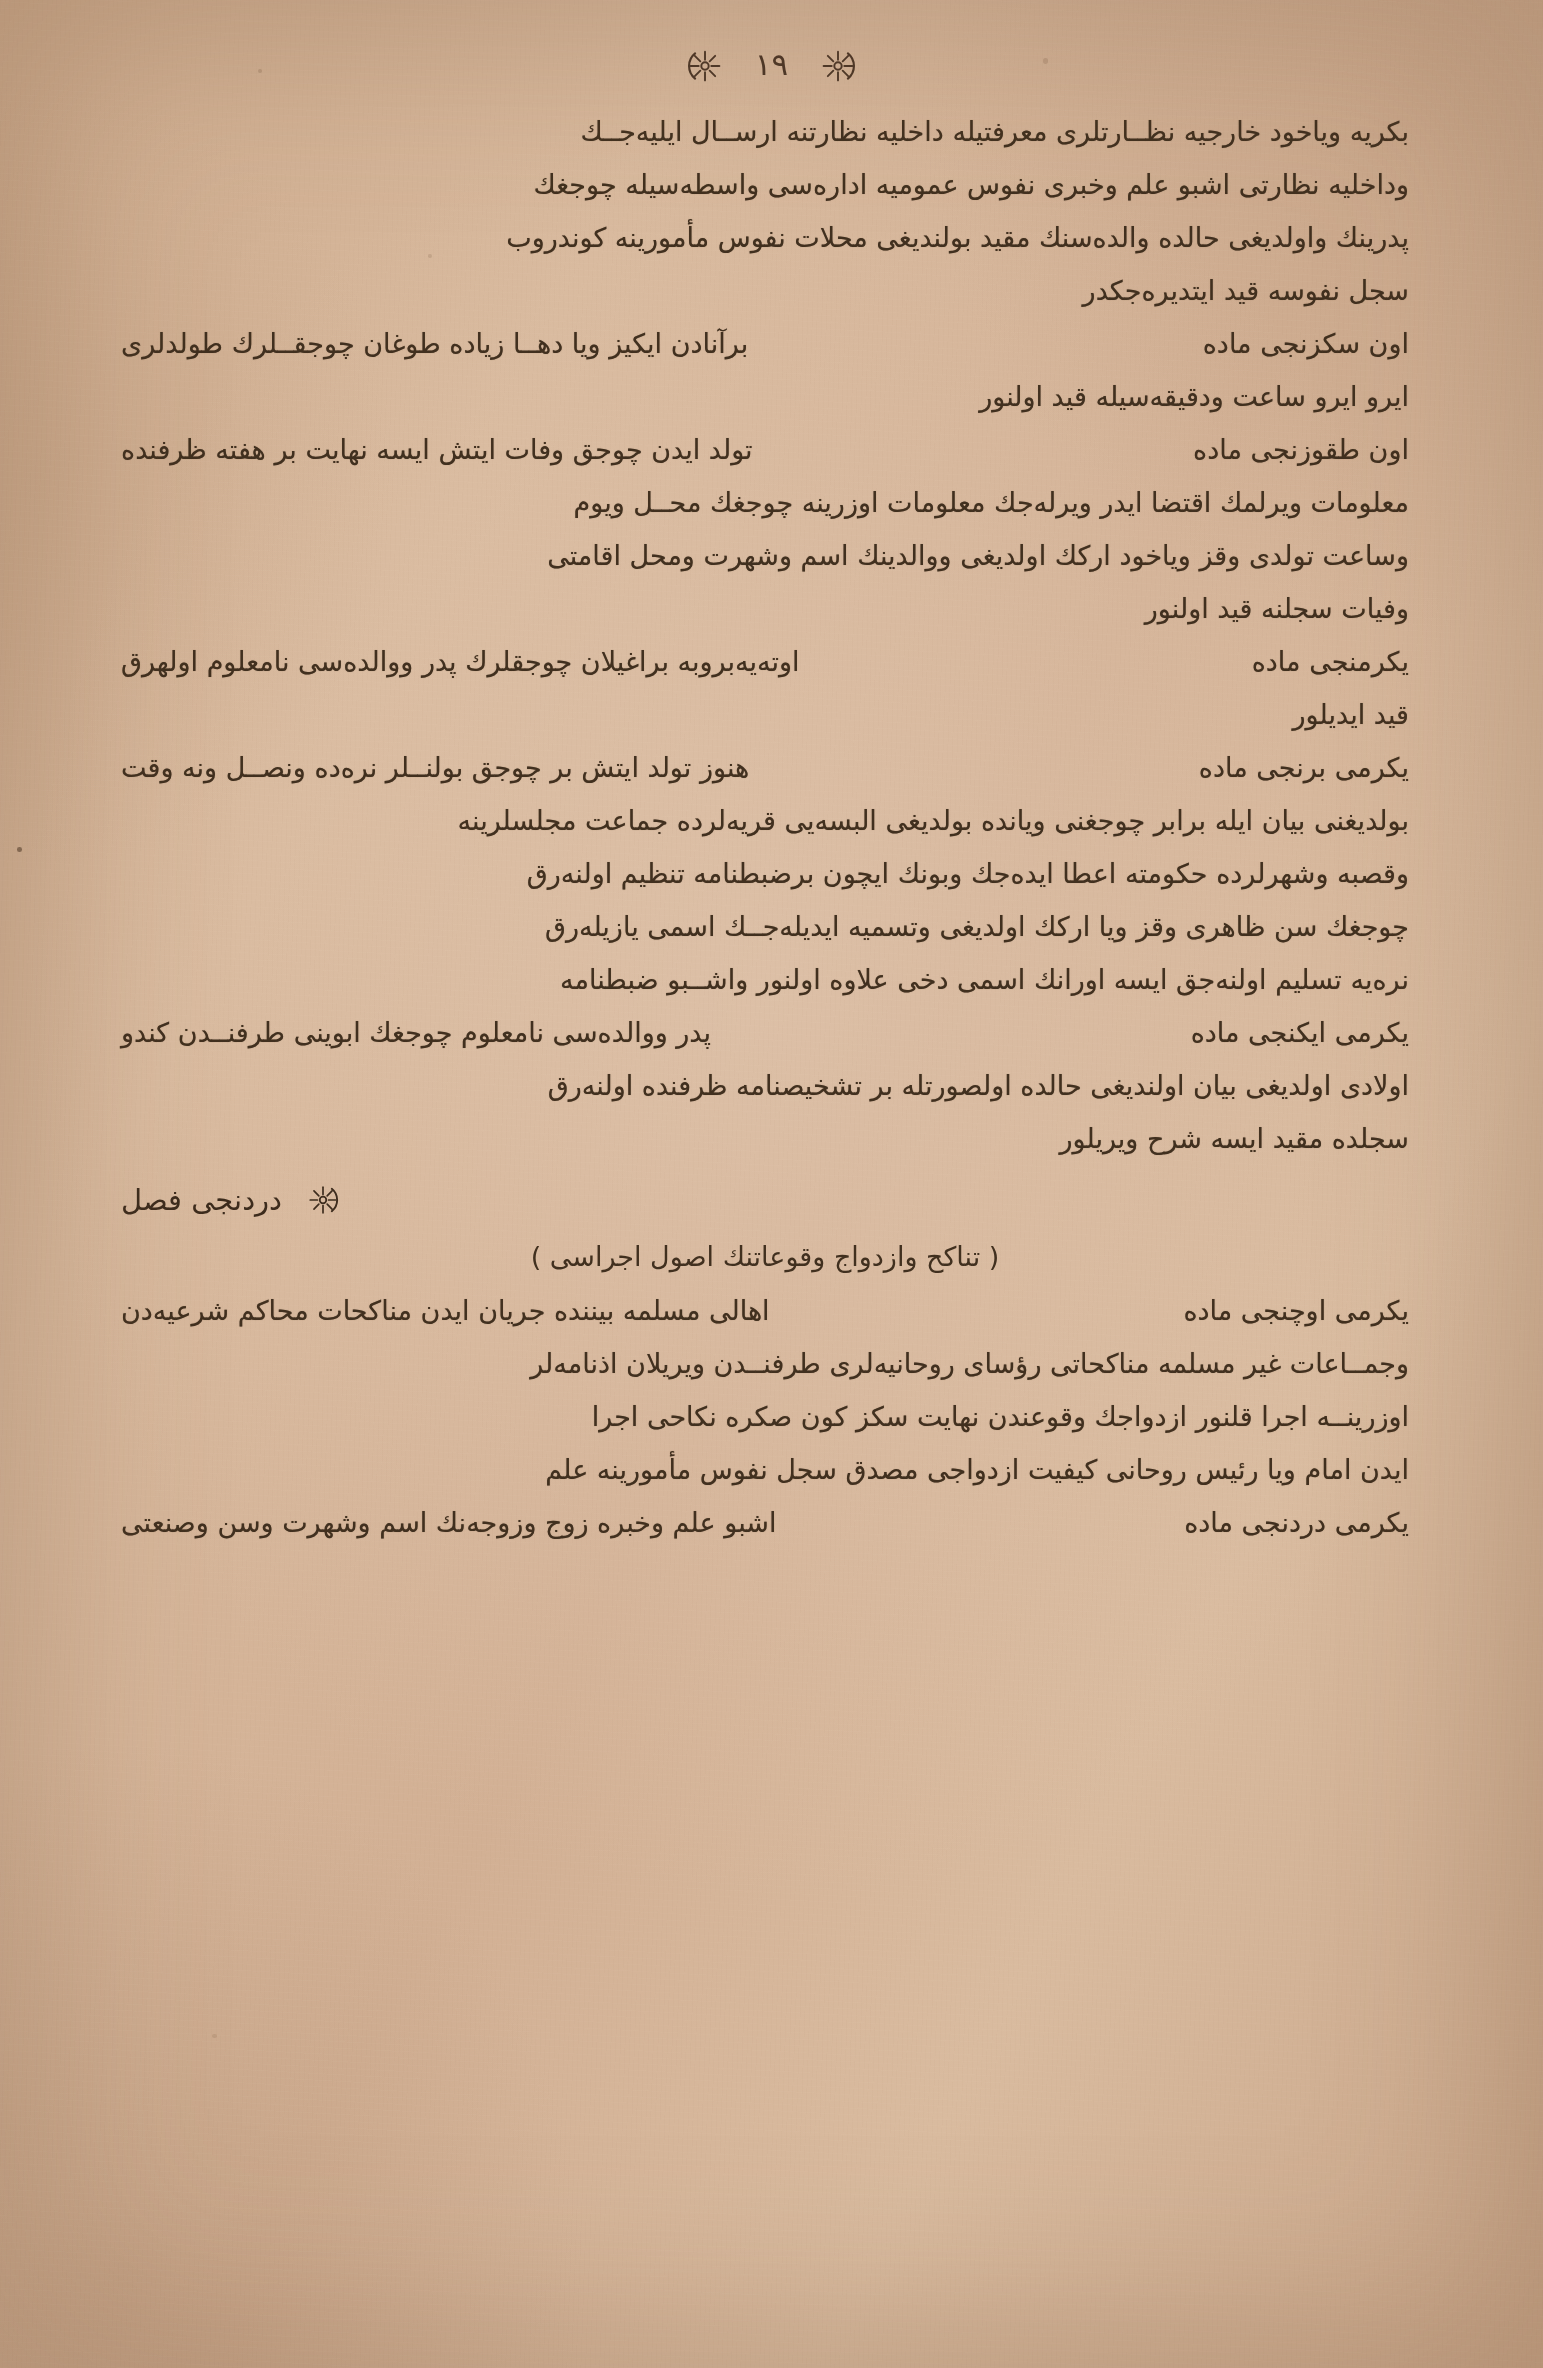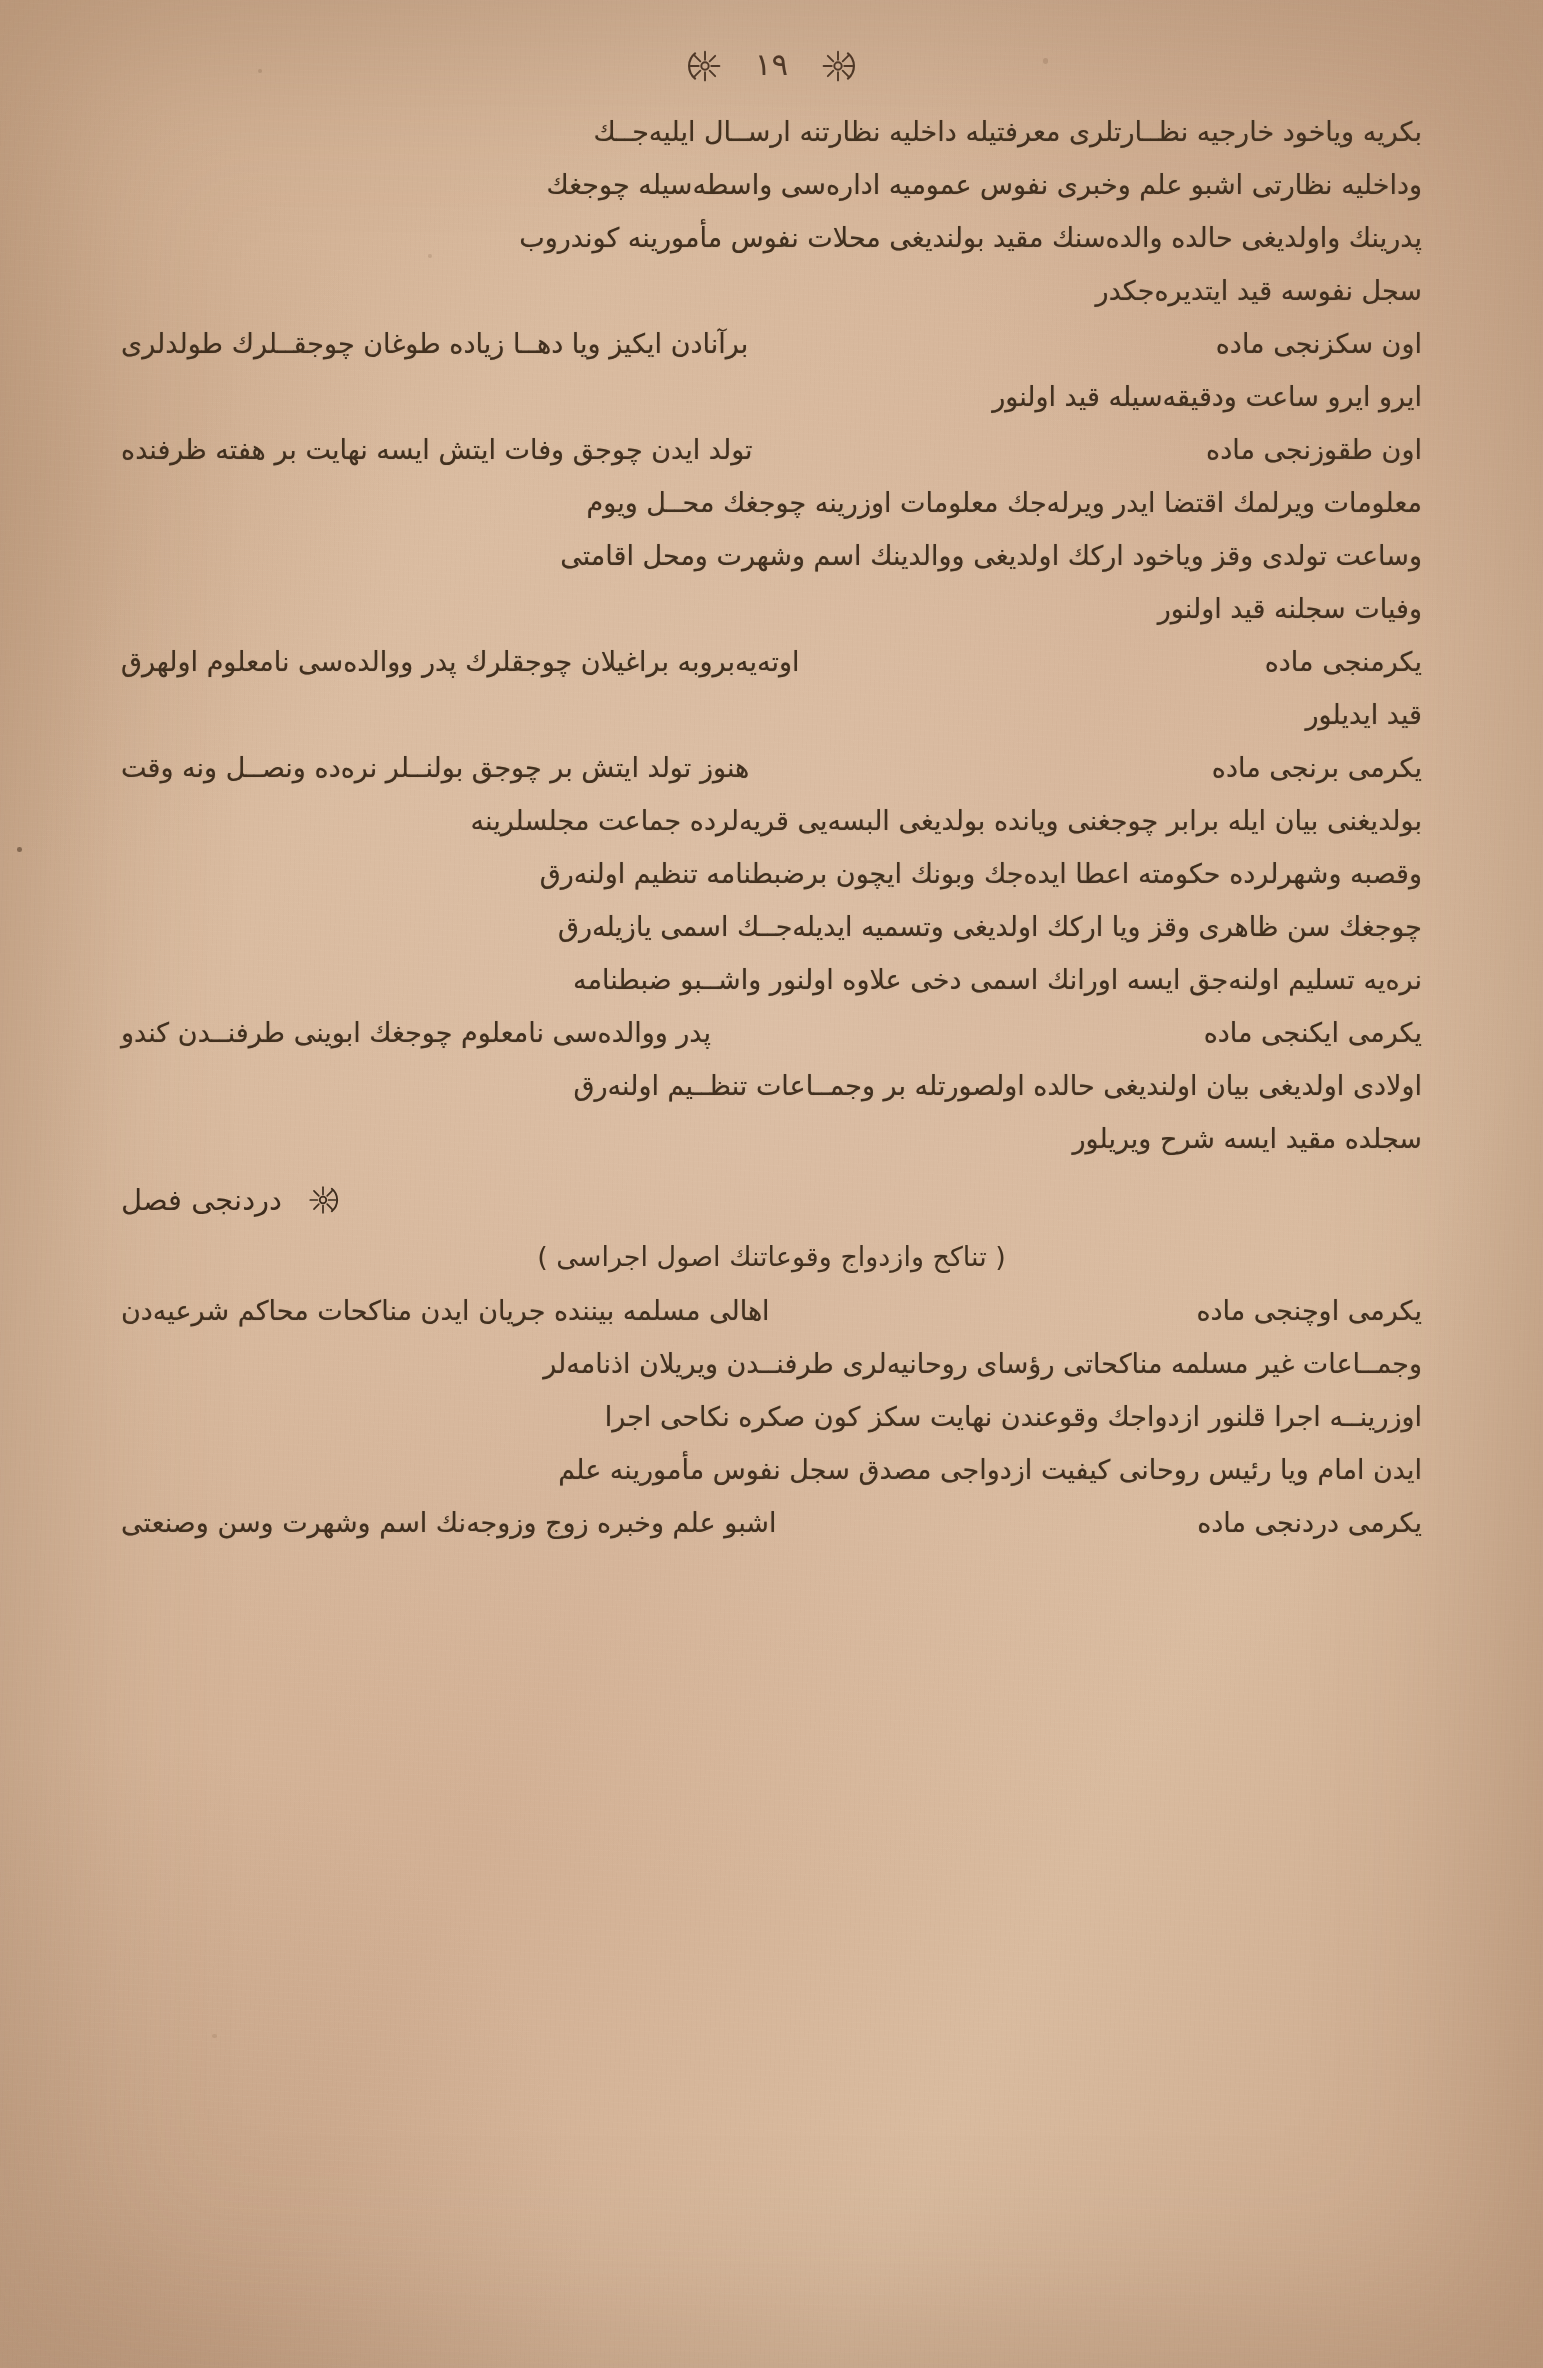--- a/index.html
+++ b/index.html
@@ -77,21 +77,21 @@
     height: 36px;
     position: relative;
     flex: none;
   }
   .ornament svg { display: block; width: 100%; height: 100%; }
 
   
   .body-text {
     position: absolute;
     top: 105px;
-    right: 121px;
+    right: 134px;
     left: 121px;
     direction: rtl;
     text-align: justify;
   }
 
   .line {
     font-family: "DejaVu Sans", "Liberation Sans", sans-serif;
     font-size: 27px;
     line-height: 53px;
     color: #41301f;
@@ -252,21 +252,21 @@
         </div>
         <div class="line justify">
           <span>نره‌یه تسلیم اولنه‌جق ایسه اورانك اسمی دخی علاوه اولنور واشــبو ضبطنامه</span>
         </div>
         <div class="line justify">
           <span class="article-label">یکرمی ایکنجی ماده</span>
           <span class="gap-md"></span>
           <span>پدر ووالده‌سی نامعلوم چوجغك ابوینی طرفنــدن کندو</span>
         </div>
         <div class="line justify">
-          <span>اولادی اولدیغی بیان اولندیغی حالده اولصورتله بر وجمــاعات تنظــیم اولنه‌رق</span>
+          <span>اولادی اولدیغی بیان اولندیغی حالده اولصورتله بر تشخیصنامه ظرفنده اولنه‌رق</span>
         </div>
         <div class="line right"><span>سجلده مقید ایسه شرح ویریلور</span></div>
       </div>
 
     <div class="spacer-sm"></div>
     <div class="chapter-heading">
       <span class="ornament">
         <svg viewBox="0 0 40 40" aria-hidden="true">
           <g stroke="#3d2c1d" stroke-width="2.1" stroke-linecap="round" fill="none">
             <path d="M20 4 L20 13"></path>

